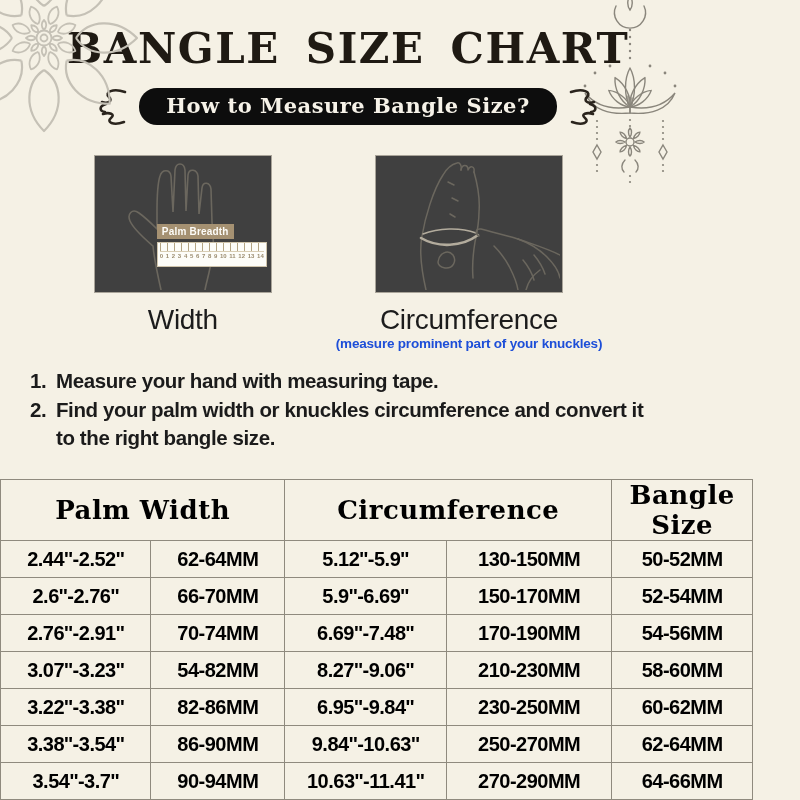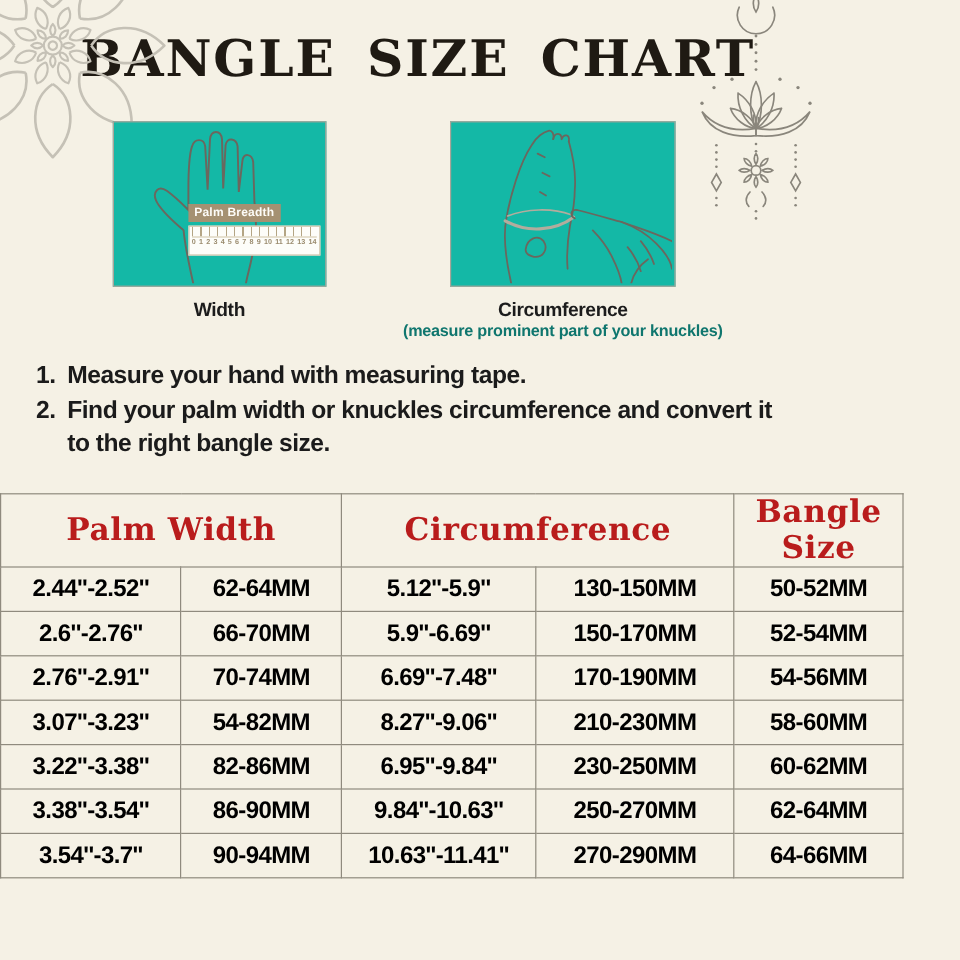--- a/index.html
+++ b/index.html
@@ -42,21 +42,21 @@
 
   
   .illos{
     margin-top:28px;
     display:flex;justify-content:center;gap:64px;
   }
   .illo-col{display:flex;flex-direction:column;align-items:center;}
   .illo-box{
     position:relative;
     border:1px solid #a9a499;
-    background:#14b8a6;
+    background:#404040;
   }
   .illo-box.width{width:176px;height:136px;}
   .illo-box.circ{width:186px;height:136px;}
 
   .ruler-badge{
     position:absolute;left:62px;top:68px;
     background:#a59172;color:#fdfcf8;
     font-size:10px;font-weight:700;
     padding:2px 5px;letter-spacing:0.2px;
     white-space:nowrap;
@@ -73,26 +73,26 @@
     background:repeating-linear-gradient(to right,#b4a584 0 1px,transparent 1px 7px);
     border-bottom:1px solid #d8cdb4;
   }
   .ruler-nums{
     position:absolute;left:2px;right:2px;top:10px;
     display:flex;justify-content:space-between;
     font-size:6px;color:#9b8c6f;font-weight:700;
   }
   .caption{
     margin-top:11px;
-    font-size:16px;font-weight:700;color:#1c1c1c;
+    font-size:28px;font-weight:400;color:#1c1c1c;
     letter-spacing:-0.3px;
   }
   .caption-note{
     margin-top:0px;
-    font-size:13.5px;font-weight:700;color:#0f766e;
+    font-size:13.5px;font-weight:700;color:#1d4ed8;
     letter-spacing:-0.2px;
   }
 
   
   .instructions{margin:16px 36px 0 30px;}
   .instr{
     display:flex;
     font-size:20.5px;font-weight:700;
     letter-spacing:-0.4px;line-height:1.4;color:#1b1b1b;
   }
@@ -107,21 +107,21 @@
   }
   .size-table th,.size-table td{
     border:1px solid #8f8a7e;
     text-align:center;vertical-align:middle;
     padding:0;
   }
   .size-table th{
     height:45px;
     font-family:"DejaVu Serif",serif;
     font-size:26px;font-weight:600;
-    color:#b91c1c;letter-spacing:0.5px;
+    color:#000000;letter-spacing:0.5px;
   }
   .size-table td{
     height:36px;
     font-size:20px;font-weight:700;
     color:#000000;letter-spacing:-0.5px;
   }
 </style>
 </head>
 <body>
 
@@ -235,20 +235,33 @@
       <path d="M-5,160 C-9,164 -9,169 -6,172 M5,160 C9,164 9,169 6,172"></path>
       <g fill="#8a867c" stroke="none">
         <circle cx="0" cy="176" r="1.1"></circle>
           <circle cx="0" cy="182" r="1.1"></circle>
       </g>
     </g>
   </svg>
 
   <h1 class="title">BANGLE SIZE CHART</h1>
 
+  <div class="badge-row">
+    <svg class="swirl" width="34" height="42" viewBox="0 0 34 42" fill="none" stroke="#2a241d" stroke-width="2.6" stroke-linecap="round">
+      <path d="M29 7 C17 3 8 7 13 12 C17 16 12 19 6 17"></path>
+      <path d="M10 19 C3 21 3 26 9 27"></path>
+      <path d="M7 29 C13 27 20 29 15 33 C10 37 17 41 28 37"></path>
+    </svg>
+    <div class="pill">How to Measure Bangle Size?</div>
+    <svg class="swirl" width="34" height="42" viewBox="0 0 34 42" fill="none" stroke="#2a241d" stroke-width="2.6" stroke-linecap="round" transform="scale(-1,1)">
+      <path d="M29 7 C17 3 8 7 13 12 C17 16 12 19 6 17"></path>
+      <path d="M10 19 C3 21 3 26 9 27"></path>
+      <path d="M7 29 C13 27 20 29 15 33 C10 37 17 41 28 37"></path>
+    </svg>
+  </div>
 
   <div class="illos">
 
     <div class="illo-col">
       <div class="illo-box width">
         <svg width="174" height="134" viewBox="0 0 174 134" fill="none" stroke="#6b675e" stroke-width="1.6" stroke-linecap="round">
           <path d="M66 134 C62 116 59 102 58 90 C50 83 39 74 35 65 C32 58 37 52 44 57 C51 62 57 68 62 73
                    L62 56 C62 38 63 26 65 20 C67 13 75 13 76 20 L78 56
                    L80 14 C81 6 89 6 90 14 L91 55
                    L93 19 C94 12 102 13 103 20 L104 58

